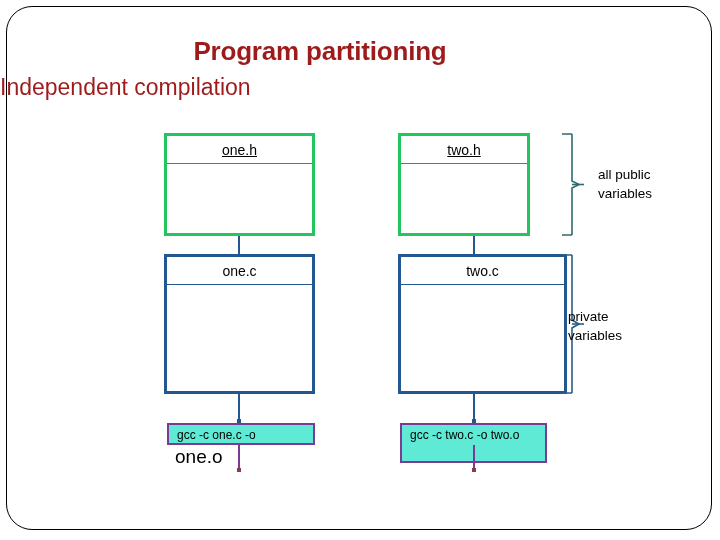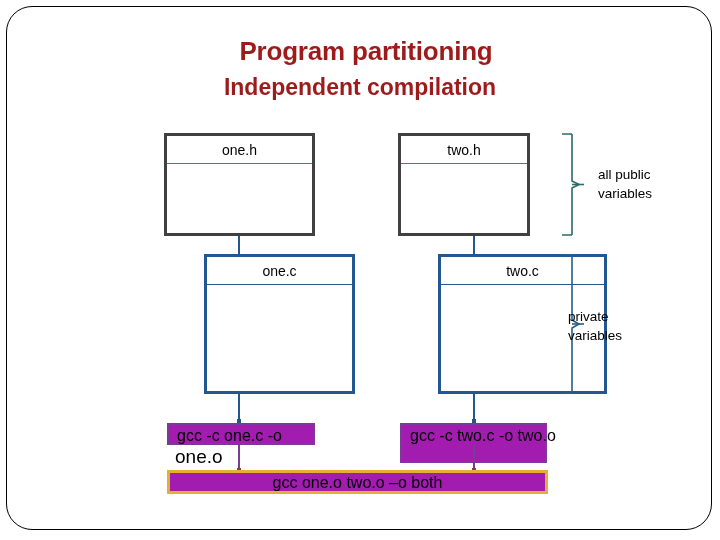--- a/index.html
+++ b/index.html
@@ -37,30 +37,29 @@
   .title {
     position: absolute;
     left: 0;
     top: 36px;
     width: 640px;
     text-align: center;
     font-size: 26px;
     font-weight: bold;
     color: #9e1b1b;
     letter-spacing: -0.2px;
-    padding-left: 46px;
   }
   .subtitle {
     position: absolute;
     left: 0;
     top: 74px;
     width: 720px;
-    text-align: center;
+    text-align: left;
     font-size: 23px;
-    font-weight: bold;
+    font-weight: normal;
     color: #9e1b1b;
   }
 
   
   .filebox {
     position: absolute;
     box-sizing: border-box;
     background: #ffffff;
   }
   .filebox .fb-title {
@@ -68,26 +67,26 @@
     line-height: 28px;
     text-align: center;
     font-size: 14px;
     color: #000000;
     box-sizing: border-box;
   }
   .filebox .fb-body {
     box-sizing: border-box;
   }
   .filebox.green {
-    border: 3px solid #404040;
+    border: 3px solid #22c55e;
+    text-decoration: underline;
   }
   .filebox.green .fb-title { border-bottom: 1px solid #1f9d55; }
   .filebox.blue {
     border: 3px solid #22578f;
-    margin-left: 40px;
   }
   .filebox.blue .fb-title { border-bottom: 1px solid #22578f; }
 
   
   .conn {
     position: absolute;
     width: 2px;
     background: #22578f;
   }
   .conn.purple { background: #7a3b96; }
@@ -96,22 +95,22 @@
     width: 4px;
     height: 4px;
     background: #22578f;
   }
   .conn-dot.purple { background: #8a3a4a; }
 
   
   .cmdbox {
     position: absolute;
     box-sizing: border-box;
-    background: #a21caf;
-    font-size: 16px;
+    background: #5eead4;
+    font-size: 12px;
     color: #000000;
     white-space: nowrap;
   }
   .cmdbox.purple {
     border: 2px solid #7a3b96;
   }
   .cmdbox.gold {
     border: 3px solid #e3b033;
     text-align: center;
     line-height: 19px;
@@ -190,23 +189,20 @@
   <div class="cmdbox purple" style="left:400px; top:423px; width:147px; height:40px;">
     <span class="cmd-text-left">gcc -c two.c -o two.o</span>
   </div>
 
   <div class="conn purple" style="left:238px; top:445px; height:27px;"></div>
   <div class="conn-dot purple" style="left:237px; top:468px;"></div>
 
   <div class="conn purple" style="left:473px; top:445px; height:27px;"></div>
   <div class="conn-dot purple" style="left:472px; top:468px;"></div>
 
-  <div class="cmdbox gold" style="left:167px; top:470px; width:381px; height:24px; line-height:18px; padding-top:1px;">
-    <span>gcc one.o two.o –o both</span>
-  </div>
 
   <div class="brace" style="left:558px; top:133px; width:28px; height:103px;">
     <svg width="28" height="103" viewBox="0 0 28 103">
       <path d="M 14 1 L 14 48 L 21 51.5 L 14 55 L 14 102
                M 14 1 L 4 1  M 14 102 L 4 102" fill="none" stroke="#2e6b6b" stroke-width="1.6"></path>
       <path d="M 14 51.5 L 26 51.5" fill="none" stroke="#2e6b6b" stroke-width="1.6"></path>
     </svg>
   </div>
   <div class="sidelabel" style="left:598px; top:165px; width:95px;">
     <span>all public</span><br>

